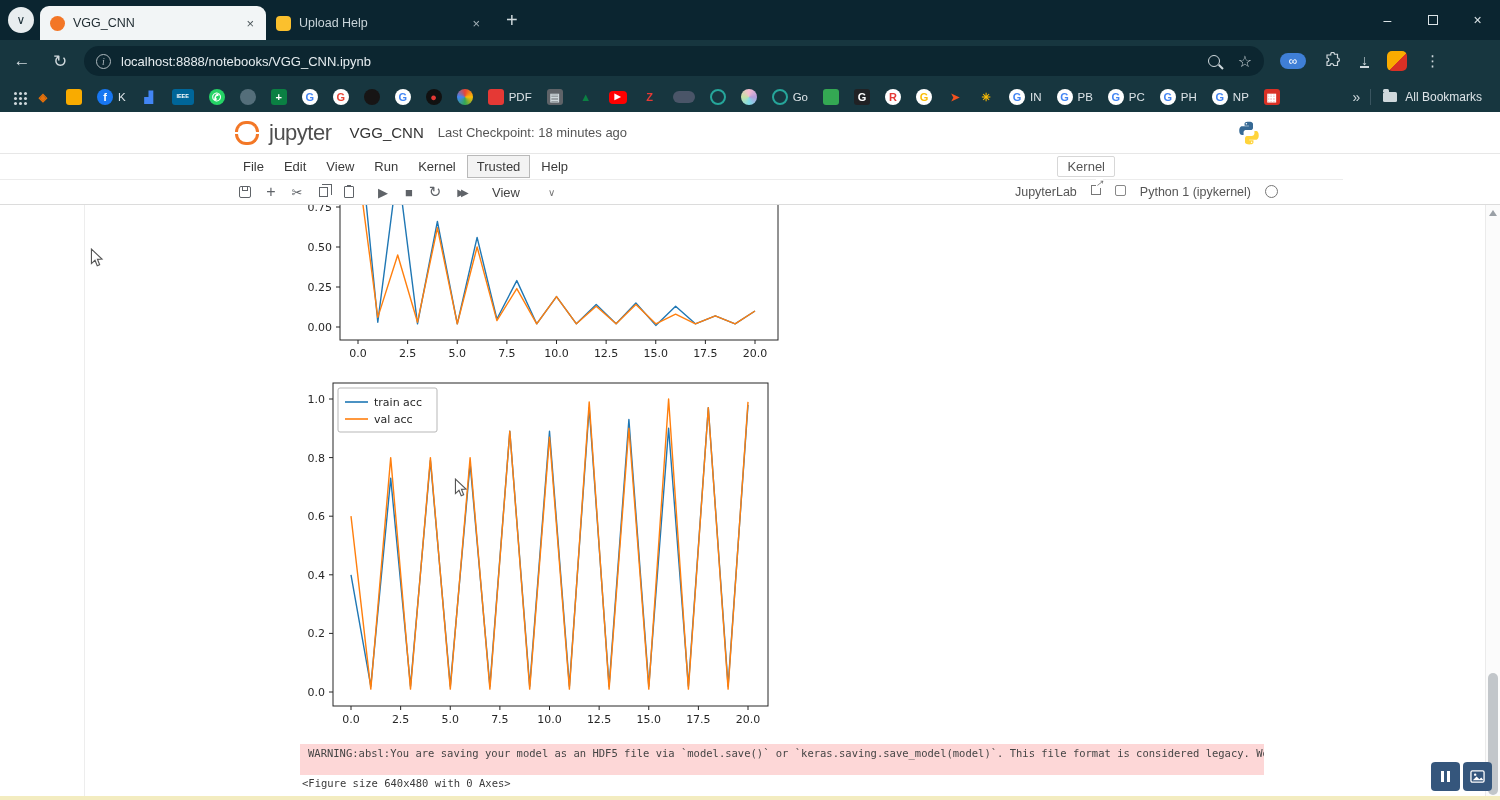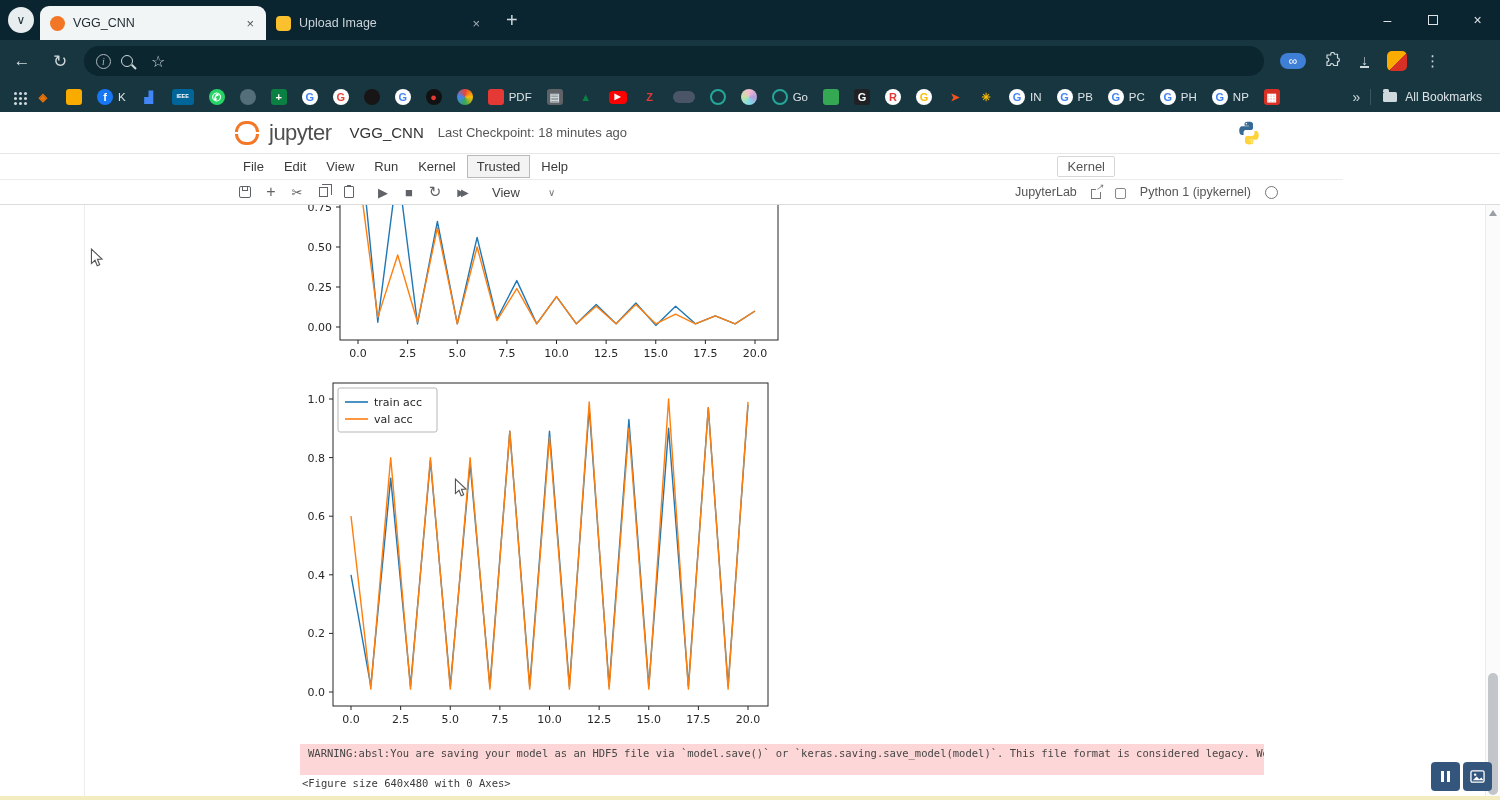--- a/index.html
+++ b/index.html
@@ -73,21 +73,21 @@
   .trusted{position:absolute;right:228px;font-size:13px;color:#555;border:1px solid #d7d7d7;padding:2px 9px;border-radius:2px}
   #jtoolbar{position:absolute;left:0;top:180px;width:1500px;height:25px;display:flex;align-items:center;padding-left:232px;border-bottom:1px solid #dcdcdc;background:#fff;color:#5f6368}
   .tbi{width:26px;display:flex;align-items:center;justify-content:center;font-size:13px;color:#5f6368}
   .icon-floppy{width:12px;height:12px;border:1.5px solid #5f6368;border-radius:2px;position:relative}
   .icon-floppy::before{content:"";position:absolute;top:-1px;left:2px;width:4px;height:4px;border:1.5px solid #5f6368;border-top:none}
   .icon-copy{width:9px;height:10px;border:1.4px solid #5f6368;position:relative;background:#fff}
   .icon-copy::before{content:"";position:absolute;top:-4px;left:2px;width:9px;height:10px;border:1.4px solid #5f6368;border-bottom:none;border-left:none}
   .icon-paste{width:10px;height:12px;border:1.4px solid #5f6368;border-radius:1px;position:relative}
   .icon-paste::before{content:"";position:absolute;top:-2px;left:2px;width:4px;height:2px;background:#5f6368}
   .codesel{display:flex;align-items:center;gap:28px;margin-left:18px;font-size:13px;color:#444}
-  .tb-right{position:absolute;right:222px;display:flex;align-items:flex-end;gap:14px;font-size:12.5px;color:#555}
+  .tb-right{position:absolute;right:222px;display:flex;align-items:flex-start;gap:14px;font-size:12.5px;color:#555}
   .extlink{position:relative;width:10px;height:10px;border:1.3px solid #777}
   .extlink::after{content:"↗";position:absolute;left:4px;top:-8px;font-size:9px;color:#777;background:#fff}
   .launcher{width:11px;height:11px;border:1.3px solid #888;border-radius:2px}
   .kcircle{width:13px;height:13px;border:1.4px solid #777;border-radius:50%}
 
   
   .leftline{position:absolute;left:84px;top:205px;width:1px;height:595px;background:#ededed}
   #chart1{position:absolute;left:300px;top:205px}
   #chart2{position:absolute;left:295px;top:378px}
   .warnbox{position:absolute;left:300px;top:744px;width:964px;height:31px;background:#fdd7d7;padding:2px 8px;font-family:"DejaVu Sans Mono",monospace;font-size:10.5px;color:#454545;line-height:14px;white-space:nowrap;overflow:hidden}
@@ -113,38 +113,39 @@
     <div class="tabsearch">
         <span>∨</span>
       </div>
     <div class="tab active">
       <span class="fav jupfav"></span>
       <span class="tabtitle">VGG_CNN</span>
       <span class="tabclose">×</span>
     </div>
     <div class="tab">
       <span class="fav upfav"></span>
-      <span class="tabtitle">Upload Image</span>
+      <span class="tabtitle">Upload Help</span>
       <span class="tabclose">×</span>
     </div>
     <div class="newtab">+</div>
     <div class="wincontrols">
       <span>–</span>
       <span>
           <i class="maxbox"></i>
         </span>
       <span>×</span>
     </div>
   </div>
 
   <div id="addrbar">
     <div class="navbtn">←</div>
     <div class="navbtn">↻</div>
     <div class="urlpill">
       <span class="infoicon">i</span>
+      <span class="urltext">localhost:8888/notebooks/VGG_CNN.ipynb</span>
       <span class="mag"></span>
       <span class="star">☆</span>
     </div>
     <div class="rightbtns">
       <span class="colab">∞</span>
       <svg width="18" height="18" viewBox="0 0 24 24">
           <path d="M9 3a2.5 2.5 0 0 1 5 0h4v5a2.5 2.5 0 0 1 0 5v5h-5a2.5 2.5 0 0 0-5 0H4v-5a2.5 2.5 0 0 0 0-5V4h5z" fill="none" stroke="#cfd8dc" stroke-width="1.6"></path>
         </svg>
       <span class="dl">↓</span>
       <span class="profile"></span>

